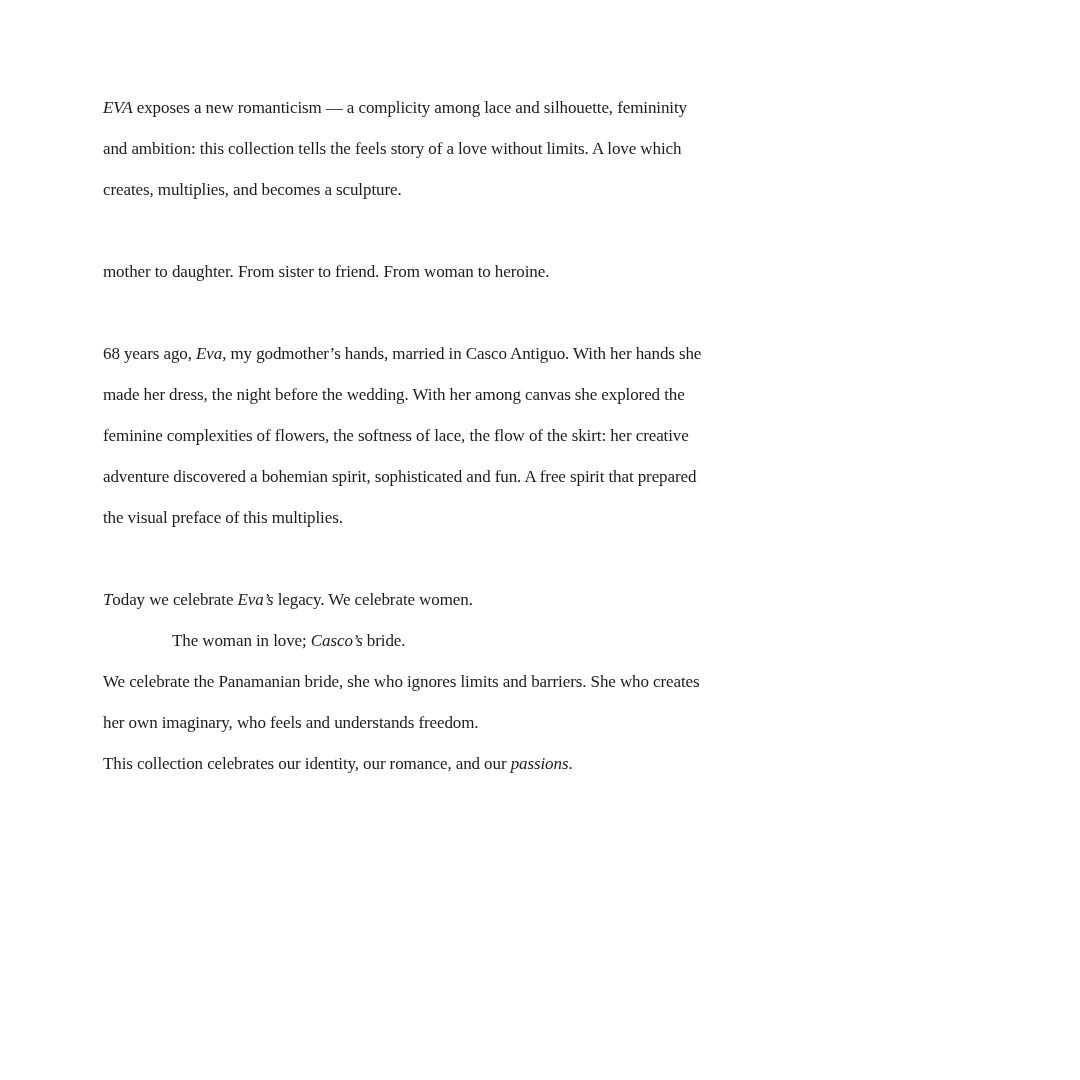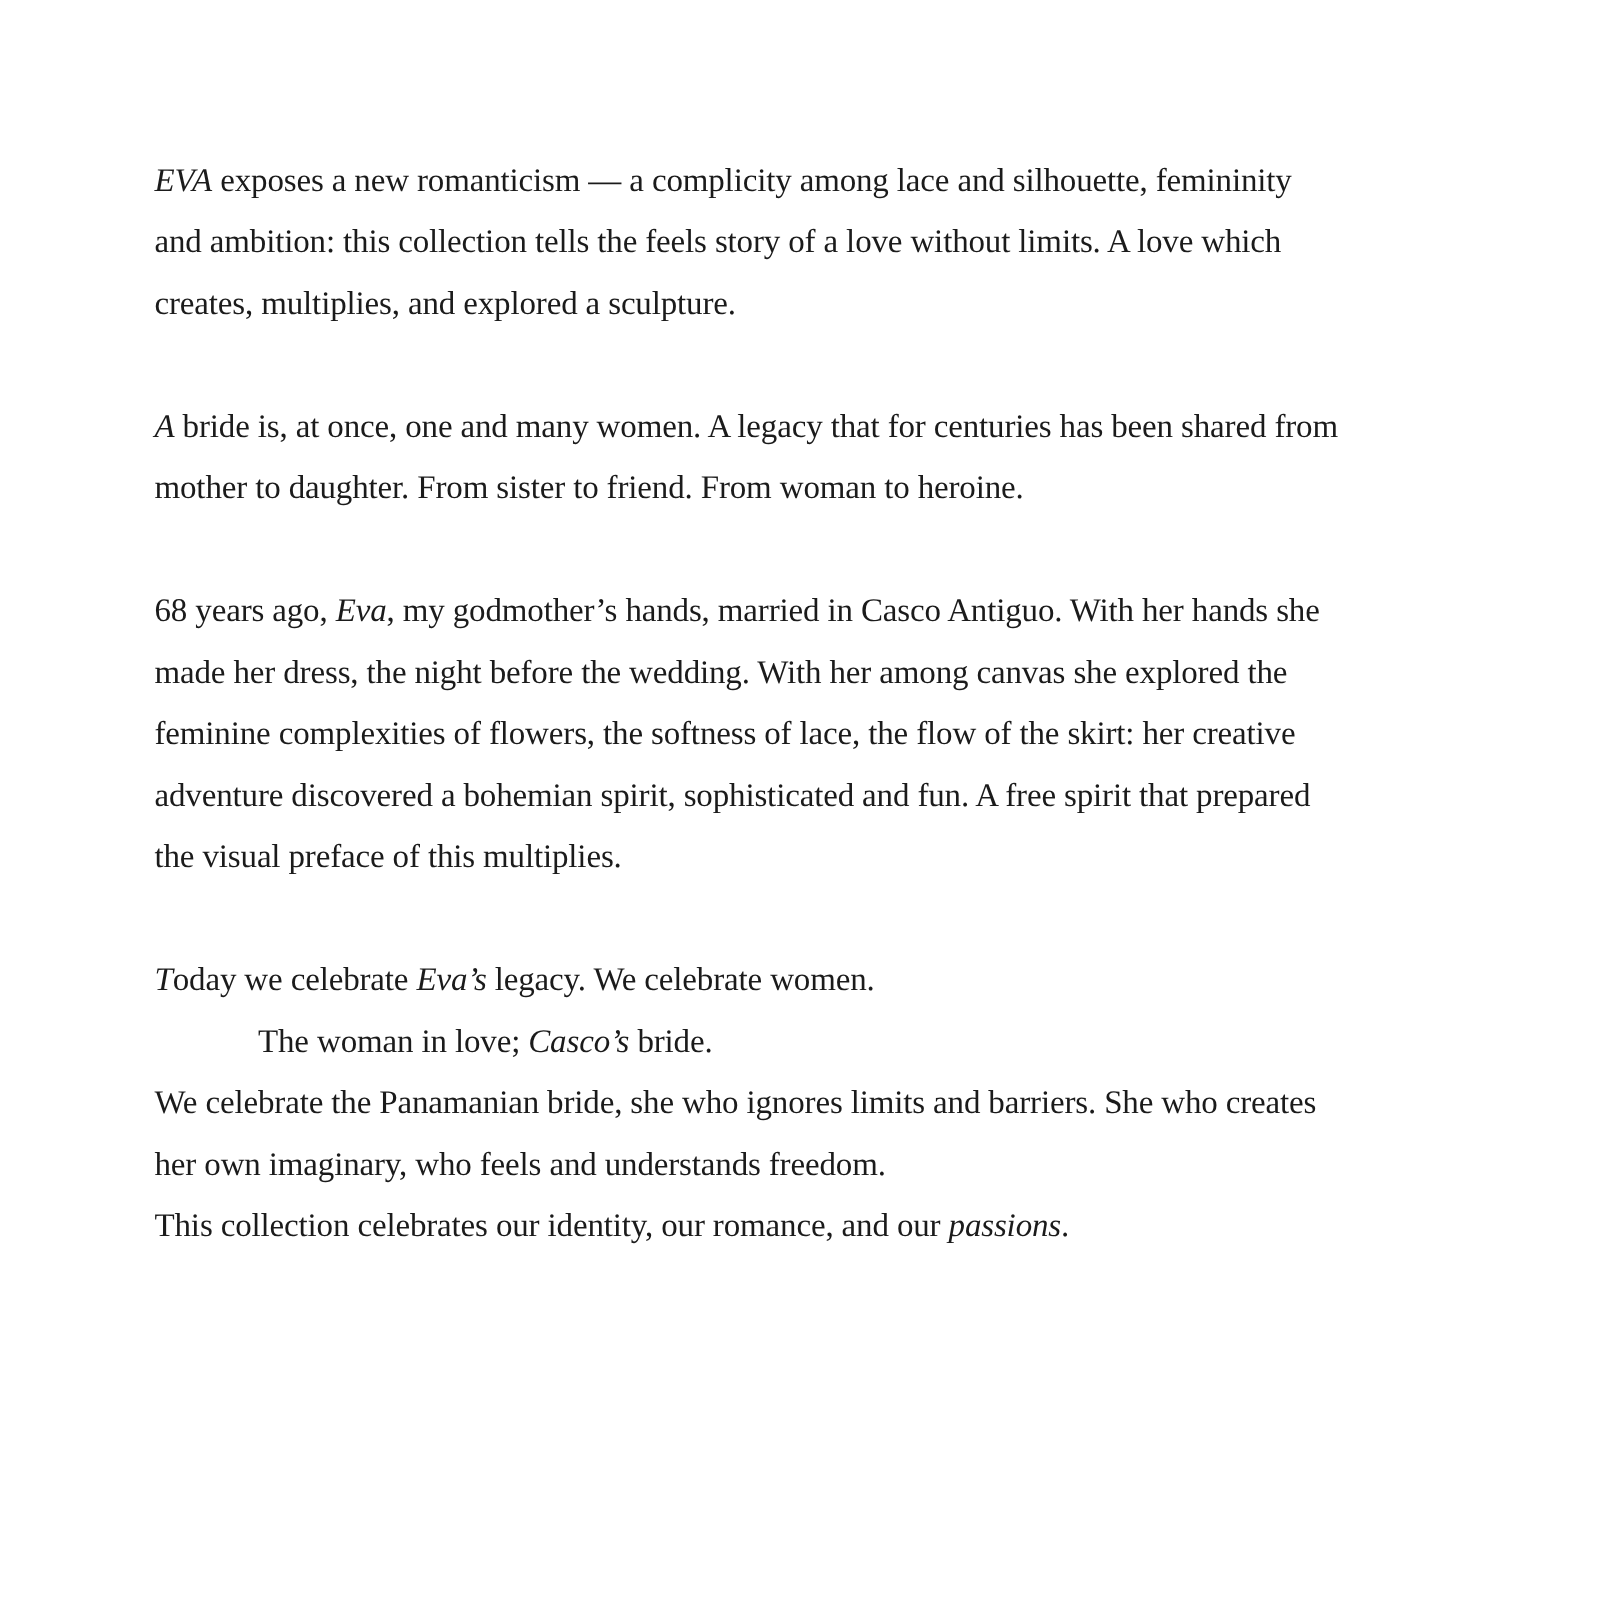--- a/index.html
+++ b/index.html
@@ -15,24 +15,24 @@
   }
   .page {
     position: relative;
     width: 1080px;
     height: 1080px;
     background: #ffffff;
   }
   .text-block {
     position: absolute;
     left: 103px;
-    top: 99px;
+    top: 87px;
     width: 920px;
     color: #1b1b1b;
-    font-size: 22px;
+    font-size: 17px;
     line-height: 41px;
     letter-spacing: -0.1px;
   }
   .paragraph {
     margin: 0 0 41px 0;
   }
   .paragraph:last-child {
     margin-bottom: 0;
   }
   .line {
@@ -49,24 +49,23 @@
   }
 </style>
 </head>
 <body>
 
 <div class="page">
   <div class="text-block" id="text-block" style="color: rgb(27, 27, 27);">
       <div class="paragraph">
         <div class="line"><span class="run italic">EVA</span><span class="run"> exposes a new romanticism — a complicity among lace and silhouette, femininity</span></div>
         <div class="line"><span class="run">and ambition: this collection tells the feels story of a love without limits. A love which</span></div>
-        <div class="line"><span class="run">creates, multiplies, and explored a sculpture.</span></div>
+        <div class="line"><span class="run">creates, multiplies, and becomes a sculpture.</span></div>
       </div>
       <div class="paragraph">
-        <div class="line"><span class="run italic">A</span><span class="run"> bride is, at once, one and many women. A legacy that for centuries has been shared from</span></div>
         <div class="line"><span class="run">mother to daughter. From sister to friend. From woman to heroine.</span></div>
       </div>
       <div class="paragraph">
         <div class="line"><span class="run">68 years ago, </span><span class="run italic">Eva</span><span class="run">, my godmother’s hands, married in Casco Antiguo. With her hands she</span></div>
         <div class="line"><span class="run">made her dress, the night before the wedding. With her among canvas she explored the</span></div>
         <div class="line"><span class="run">feminine complexities of flowers, the softness of lace, the flow of the skirt: her creative</span></div>
         <div class="line"><span class="run">adventure discovered a bohemian spirit, sophisticated and fun. A free spirit that prepared</span></div>
         <div class="line"><span class="run">the visual preface of this multiplies.</span></div>
       </div>
       <div class="paragraph">

